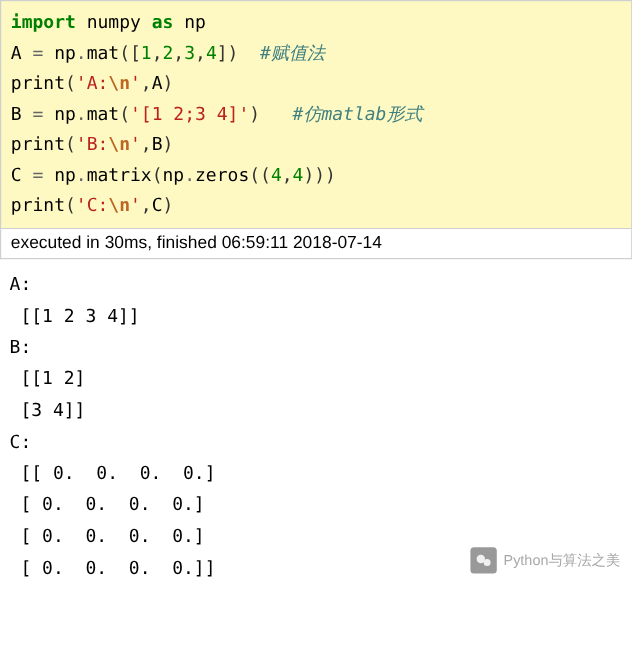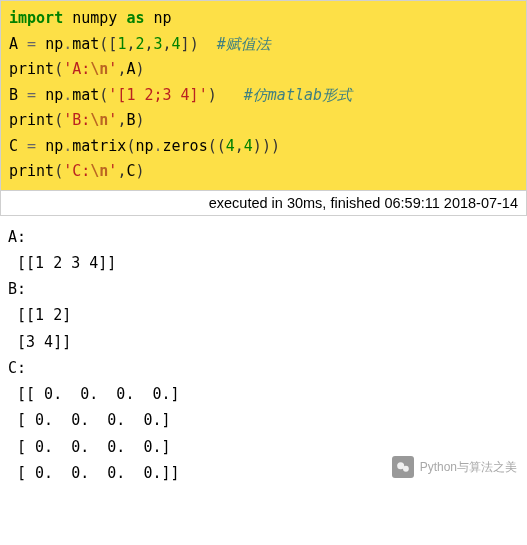--- a/index.html
+++ b/index.html
@@ -5,35 +5,34 @@
   body {
     margin: 0;
     padding: 0;
     font-family: "DejaVu Sans Mono", Consolas, monospace;
     font-size: 15px;
     background: #ffffff;
     width: 527px;
     position: relative;
   }
   .code-block {
-    background: #fde047;
+    background: #fef9c3;
     border: 1px solid #cfcfcf;
     padding: 5px 8px;
     line-height: 1.7;
     white-space: pre;
   }
   .exec-line {
     border: 1px solid #cfcfcf;
     border-top: none;
     padding: 4px 8px;
     font-family: Arial, sans-serif;
     font-size: 14.5px;
     color: #000;
     background: #fff;
-    text-align: right;
   }
   .output-block {
     padding: 8px 8px 10px 8px;
     white-space: pre;
     line-height: 1.75;
     color: #000;
     font-size: 15px;
   }
   .kw { color: #008000; font-weight: bold; }
   .nm { color: #000000; }

